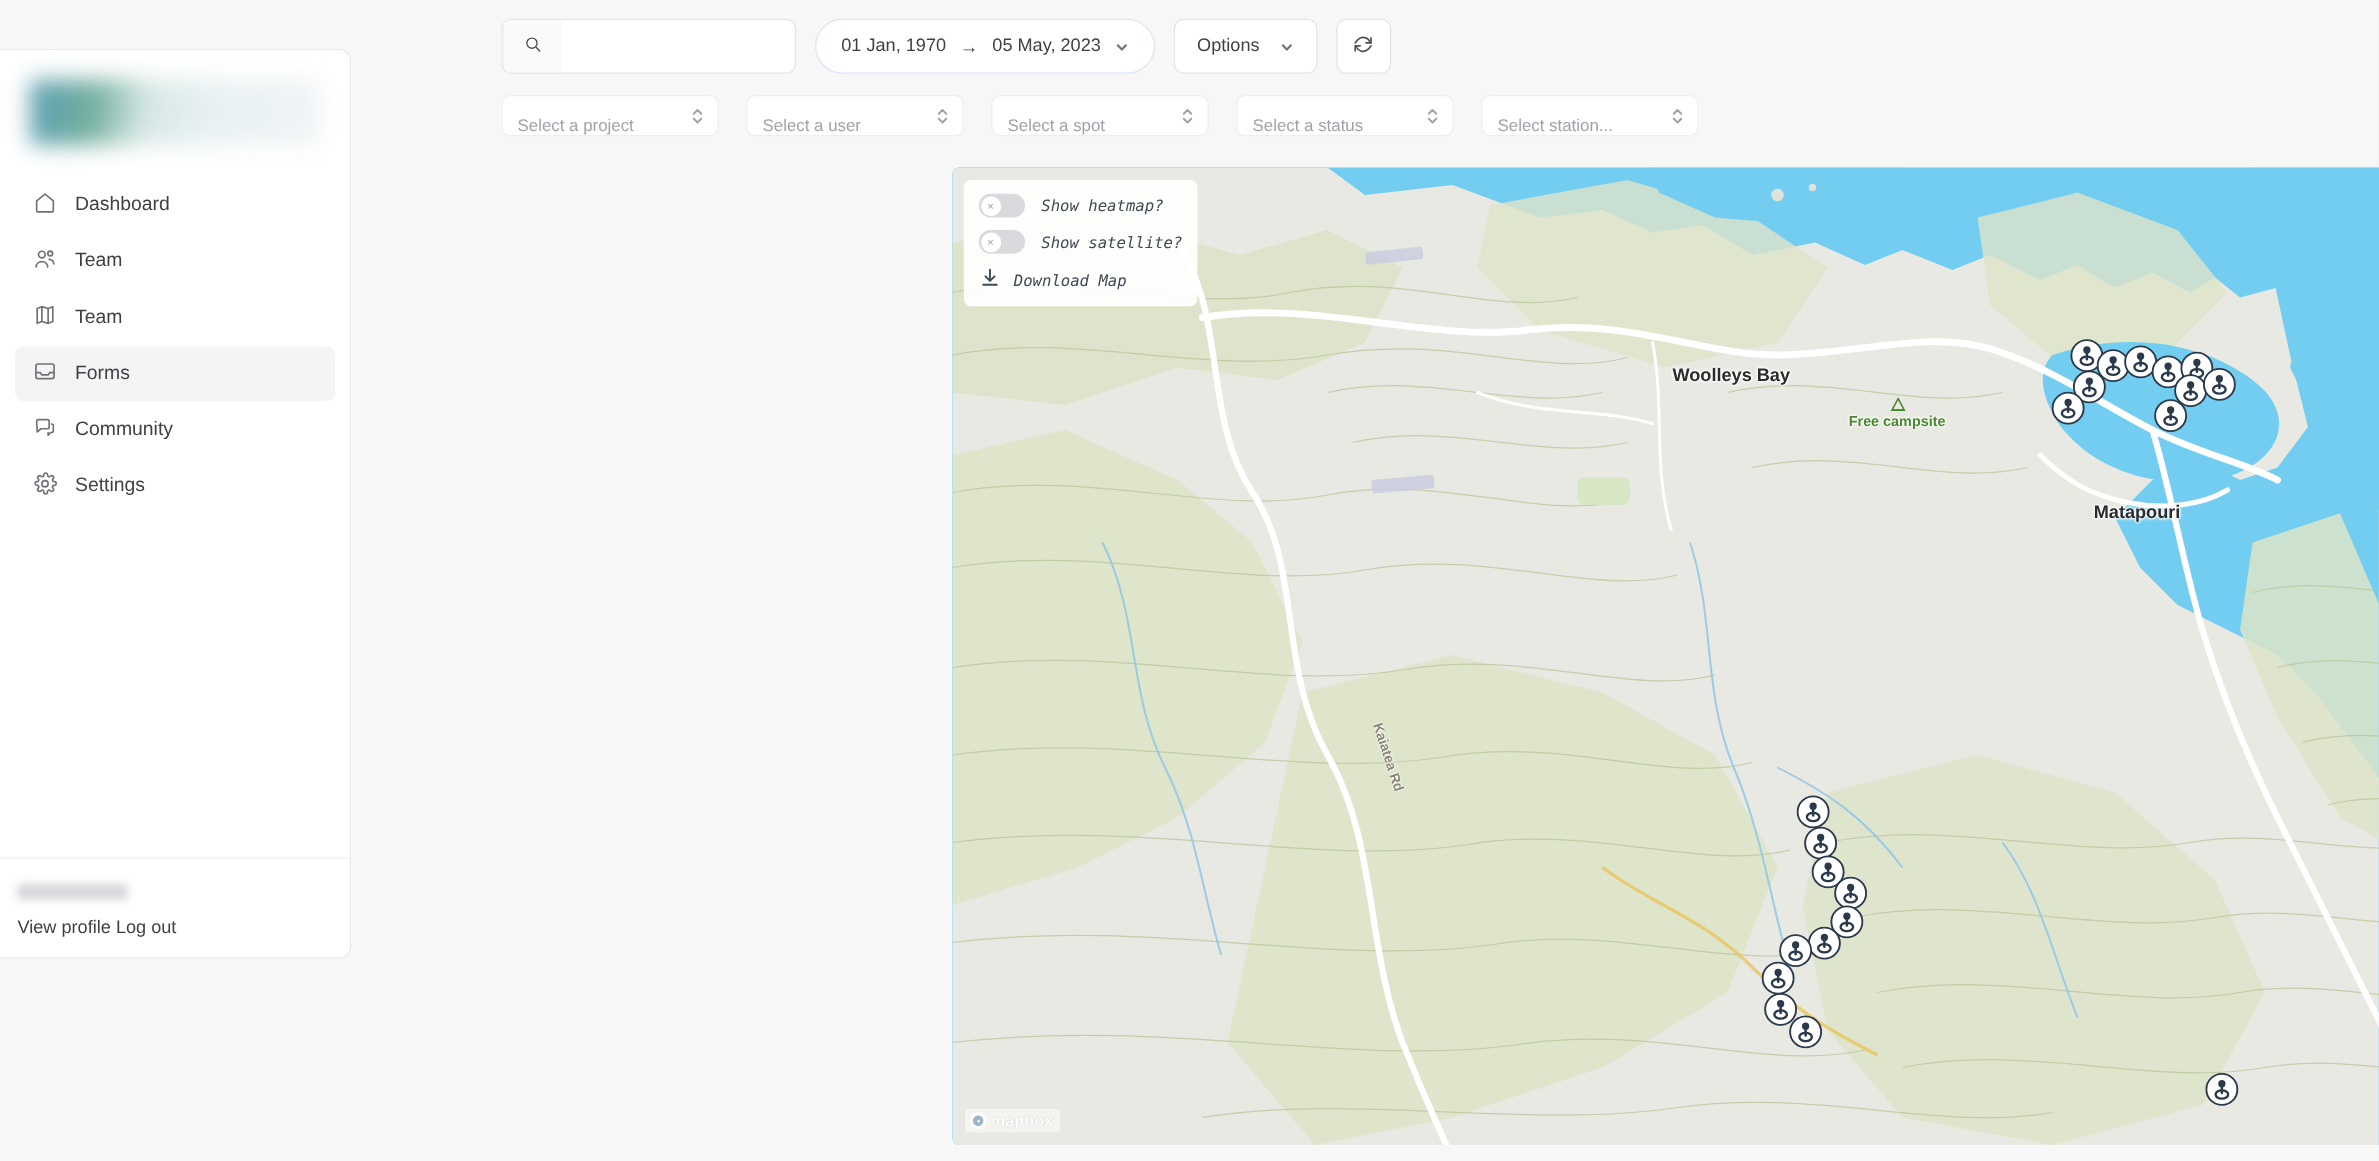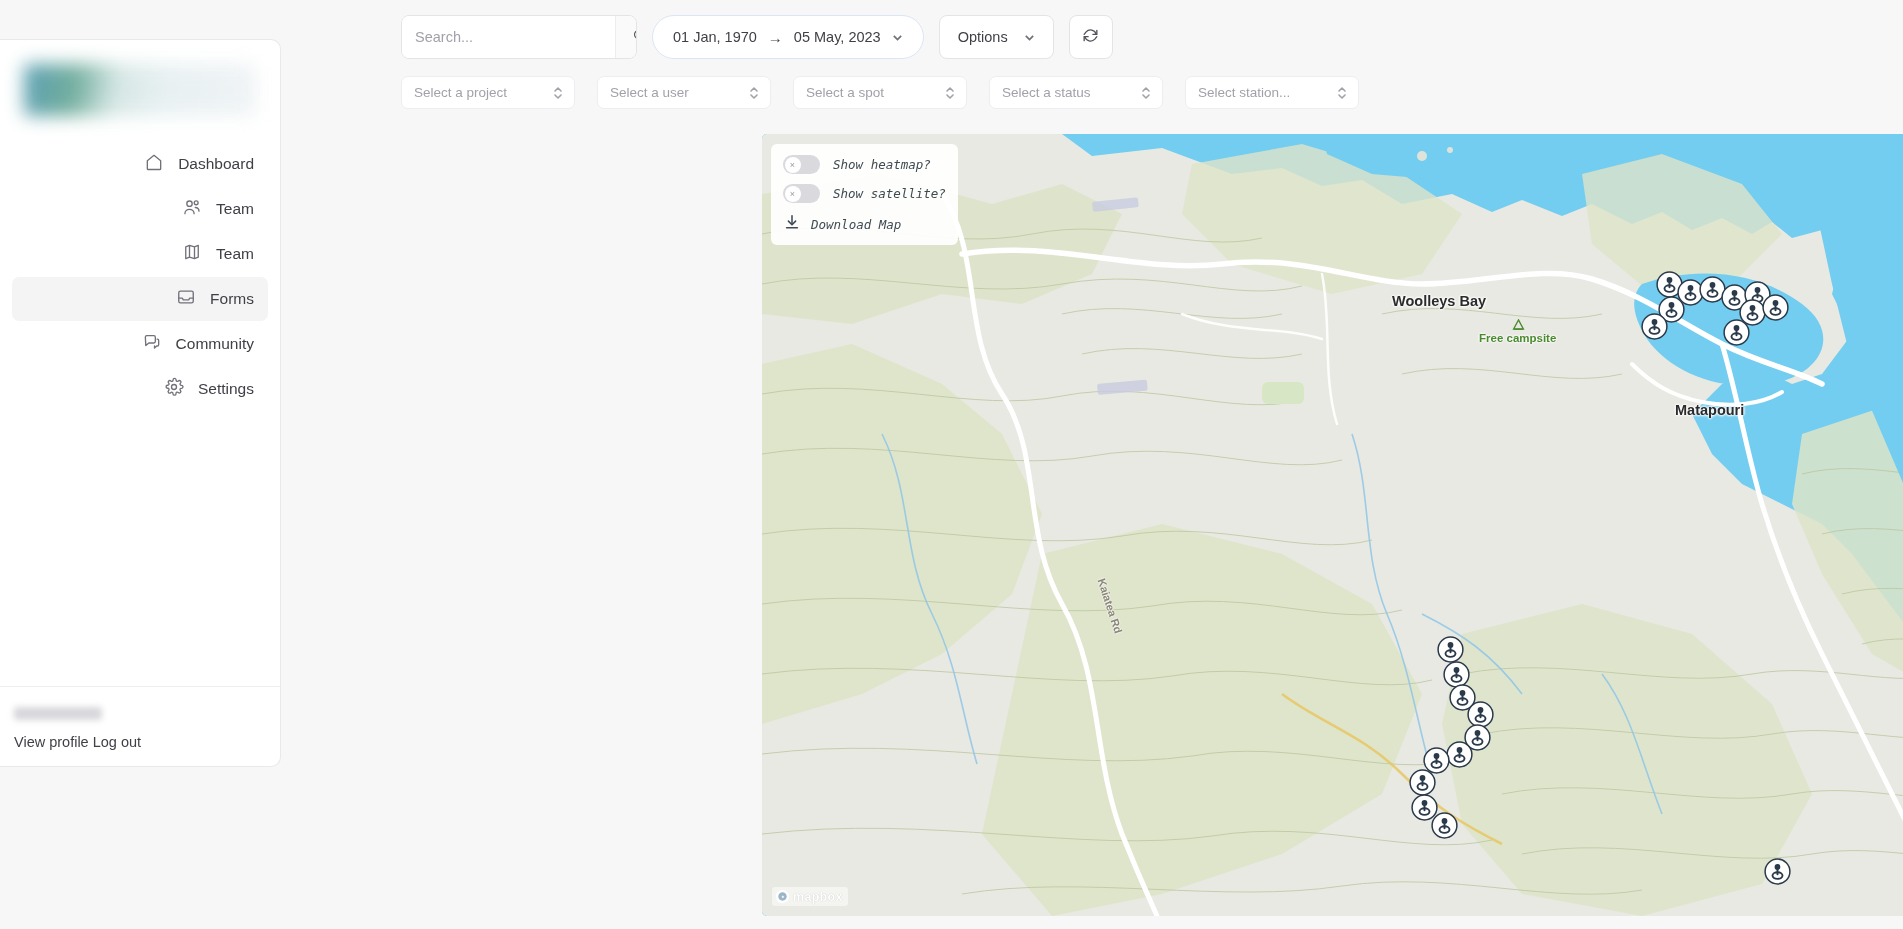--- a/index.html
+++ b/index.html
@@ -24,21 +24,21 @@
   .brand {
     margin: 24px 24px 26px 24px; height: 52px; border-radius: 5px;
     background: linear-gradient(100deg,#3f8fa8 0%, #5aa08c 22%, #cfe3e0 40%, #e4eef0 60%, #eef2f4 100%);
     filter: blur(9px); opacity: .85;
   }
   .nav { padding: 0 12px; flex: 1; }
   .nav-item {
     display: flex; align-items: center; gap: 14px;
     height: 44px; padding: 0 14px; margin-bottom: 1px;
     border-radius: 7px; cursor: pointer;
-    color: #3f3f46; font-size: 15.5px; justify-content: flex-end;
+    color: #3f3f46; font-size: 15.5px;
   }
   .nav-item.active { background: #f4f4f5; }
   .nav-item svg { width: 20px; height: 20px; flex: 0 0 20px; stroke: #71717a; fill: none; stroke-width: 1.6; stroke-linecap: round; stroke-linejoin: round; }
   .nav-label { white-space: nowrap; }
 
   .sidebar-foot { border-top: 1px solid #eeeef0; padding: 20px 14px 16px 14px; }
   .user-blur {
     width: 88px; height: 13px; border-radius: 3px; margin: 0 0 14px 0;
     background: #d7d7dc; filter: blur(3.2px);
   }
@@ -81,21 +81,21 @@
   .refresh-btn {
     width: 44px; height: 44px; display: flex; align-items: center; justify-content: center;
     border: 1px solid #e4e4e7; border-radius: 8px; background: #fff; cursor: pointer;
   }
   .refresh-btn svg { width: 19px; height: 19px; stroke: #52525b; fill: none; stroke-width: 1.7; stroke-linecap: round; }
 
   .filters { display: flex; gap: 22px; padding: 17px 0 0 40px; }
   .filter {
     position: relative; width: 174px; height: 33px;
     border: 1px solid #eeeef1; border-radius: 7px; background: #fff;
-    display: flex; align-items: center; padding: 0 12px;
+    display: flex; align-items: flex-end; padding: 0 12px;
     font-size: 13.5px; color: #a1a1aa; cursor: pointer;
   }
   .filter .updown {
     position: absolute; right: 11px; top: 50%; transform: translateY(-50%);
     width: 10px; height: 17px; stroke: #a1a1aa; fill: none; stroke-width: 1.6; stroke-linecap: round; stroke-linejoin: round;
   }
 
   
   .map-wrap {
     position: absolute; left: 401px; top: 134px; width: 1421px; height: 782px;
@@ -231,21 +231,20 @@
           <span>Log out</span>
         </div>
       </div>
     </nav>
   </div>
 
   <div class="main">
 
     <div class="toolbar">
       <div class="search-group">
-        <input class="search-input" value="" placeholder="Search..." style="">
         <button class="search-btn">
           <span>
             <svg viewBox="0 0 24 24">
                 <circle cx="10.5" cy="10.5" r="6.5"></circle>
                 <path d="M15.4 15.4 21 21"></path>
               </svg>
           </span>
 
         </button>
       </div>
@@ -413,21 +412,21 @@
           <g fill="#c9cce0" opacity=".8">
             <rect x="330" y="68" width="46" height="10" rx="2" transform="rotate(-6 330 68)"></rect>
             <rect x="335" y="250" width="50" height="11" rx="2" transform="rotate(-5 335 250)"></rect>
           </g>
           <g fill="#d7e6c4">
             <rect x="500" y="248" width="42" height="22" rx="6"></rect>
           </g>
         </g>
       </svg>
 
-      <div class="mlbl mlbl-town" style="left:630px; top:159px;">Woolleys Bay</div>
+      <div class="mlbl mlbl-town" style="left:576px; top:159px;">Woolleys Bay</div>
       <div class="mlbl mlbl-town" style="left:913px; top:268px;">Matapouri</div>
       <div class="campicon" style="left:750px; top:182px;">
         <svg viewBox="0 0 14 12">
             <path d="M7 1 12.4 11H1.6Z" fill="none" stroke="#4a8a2f" stroke-width="1.4"></path>
             <path d="M2.2 11h9.6" stroke="#4a8a2f" stroke-width="1.6"></path>
           </svg>
       </div>
       <div class="mlbl mlbl-green" style="left:717px; top:198px;">Free campsite</div>
       <div class="mlbl mlbl-road" style="left:345px; top:443px; transform: rotate(72deg); transform-origin: left top;">Kaiatea Rd</div>
 

